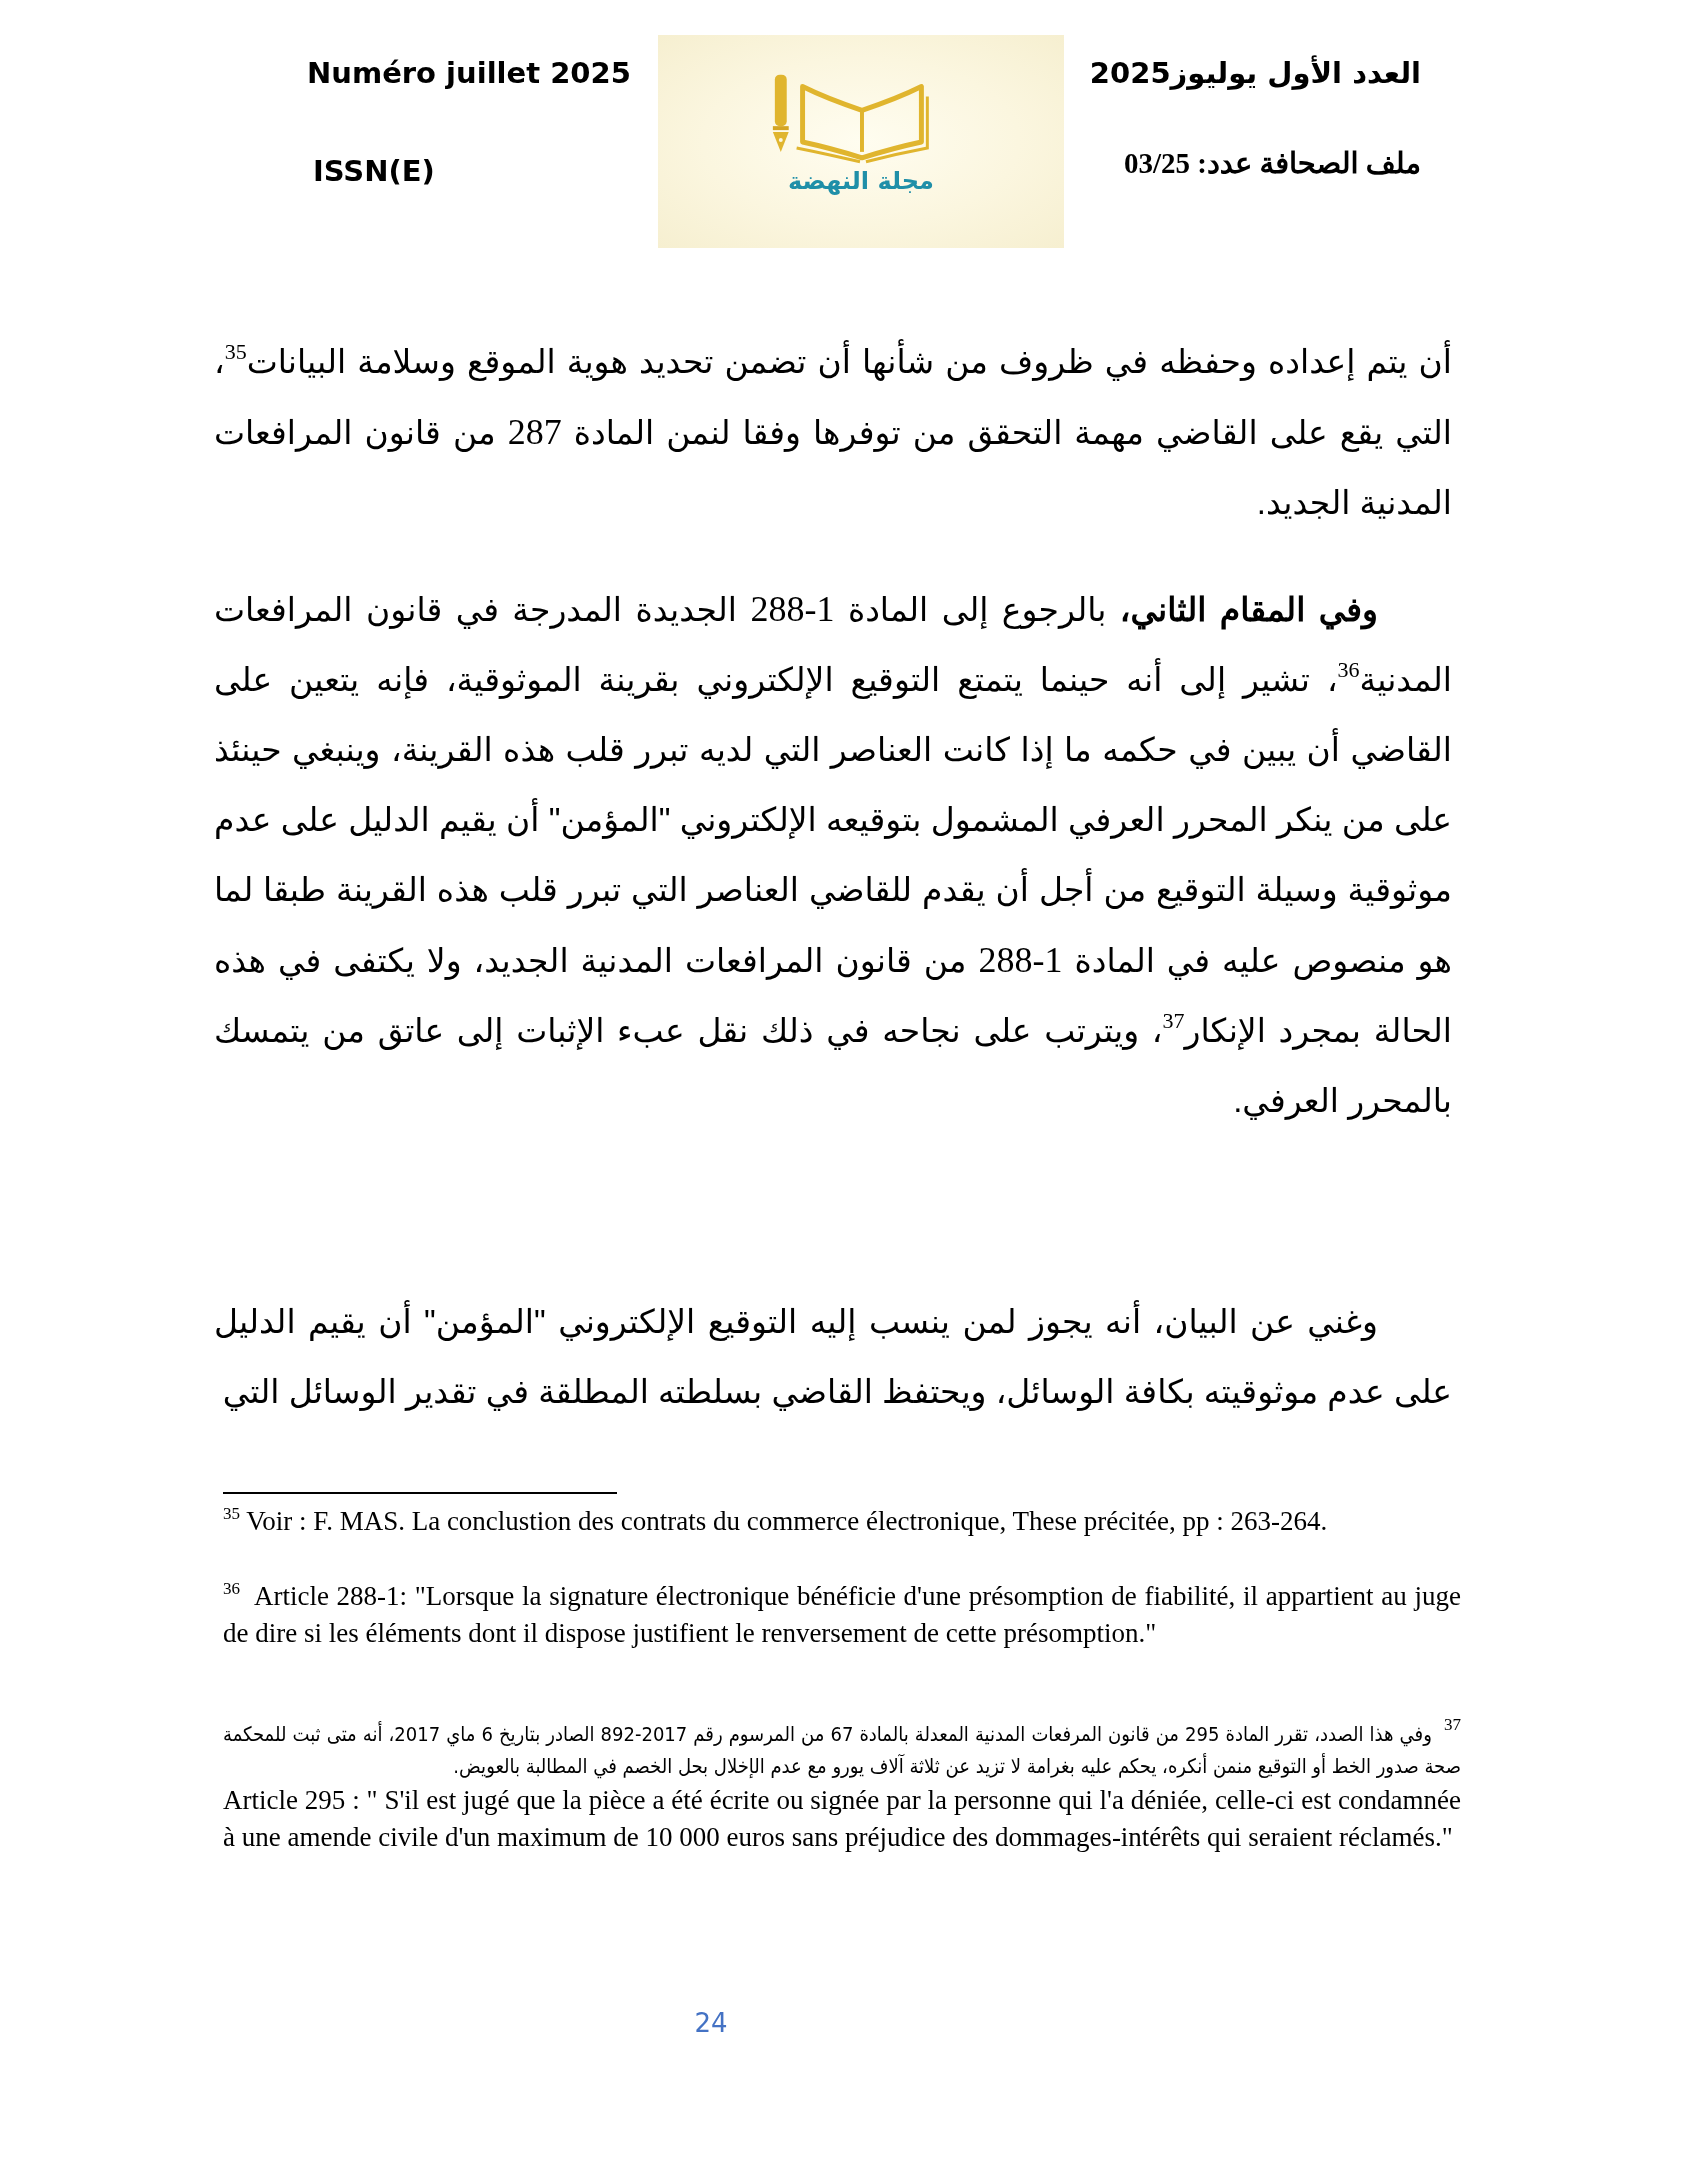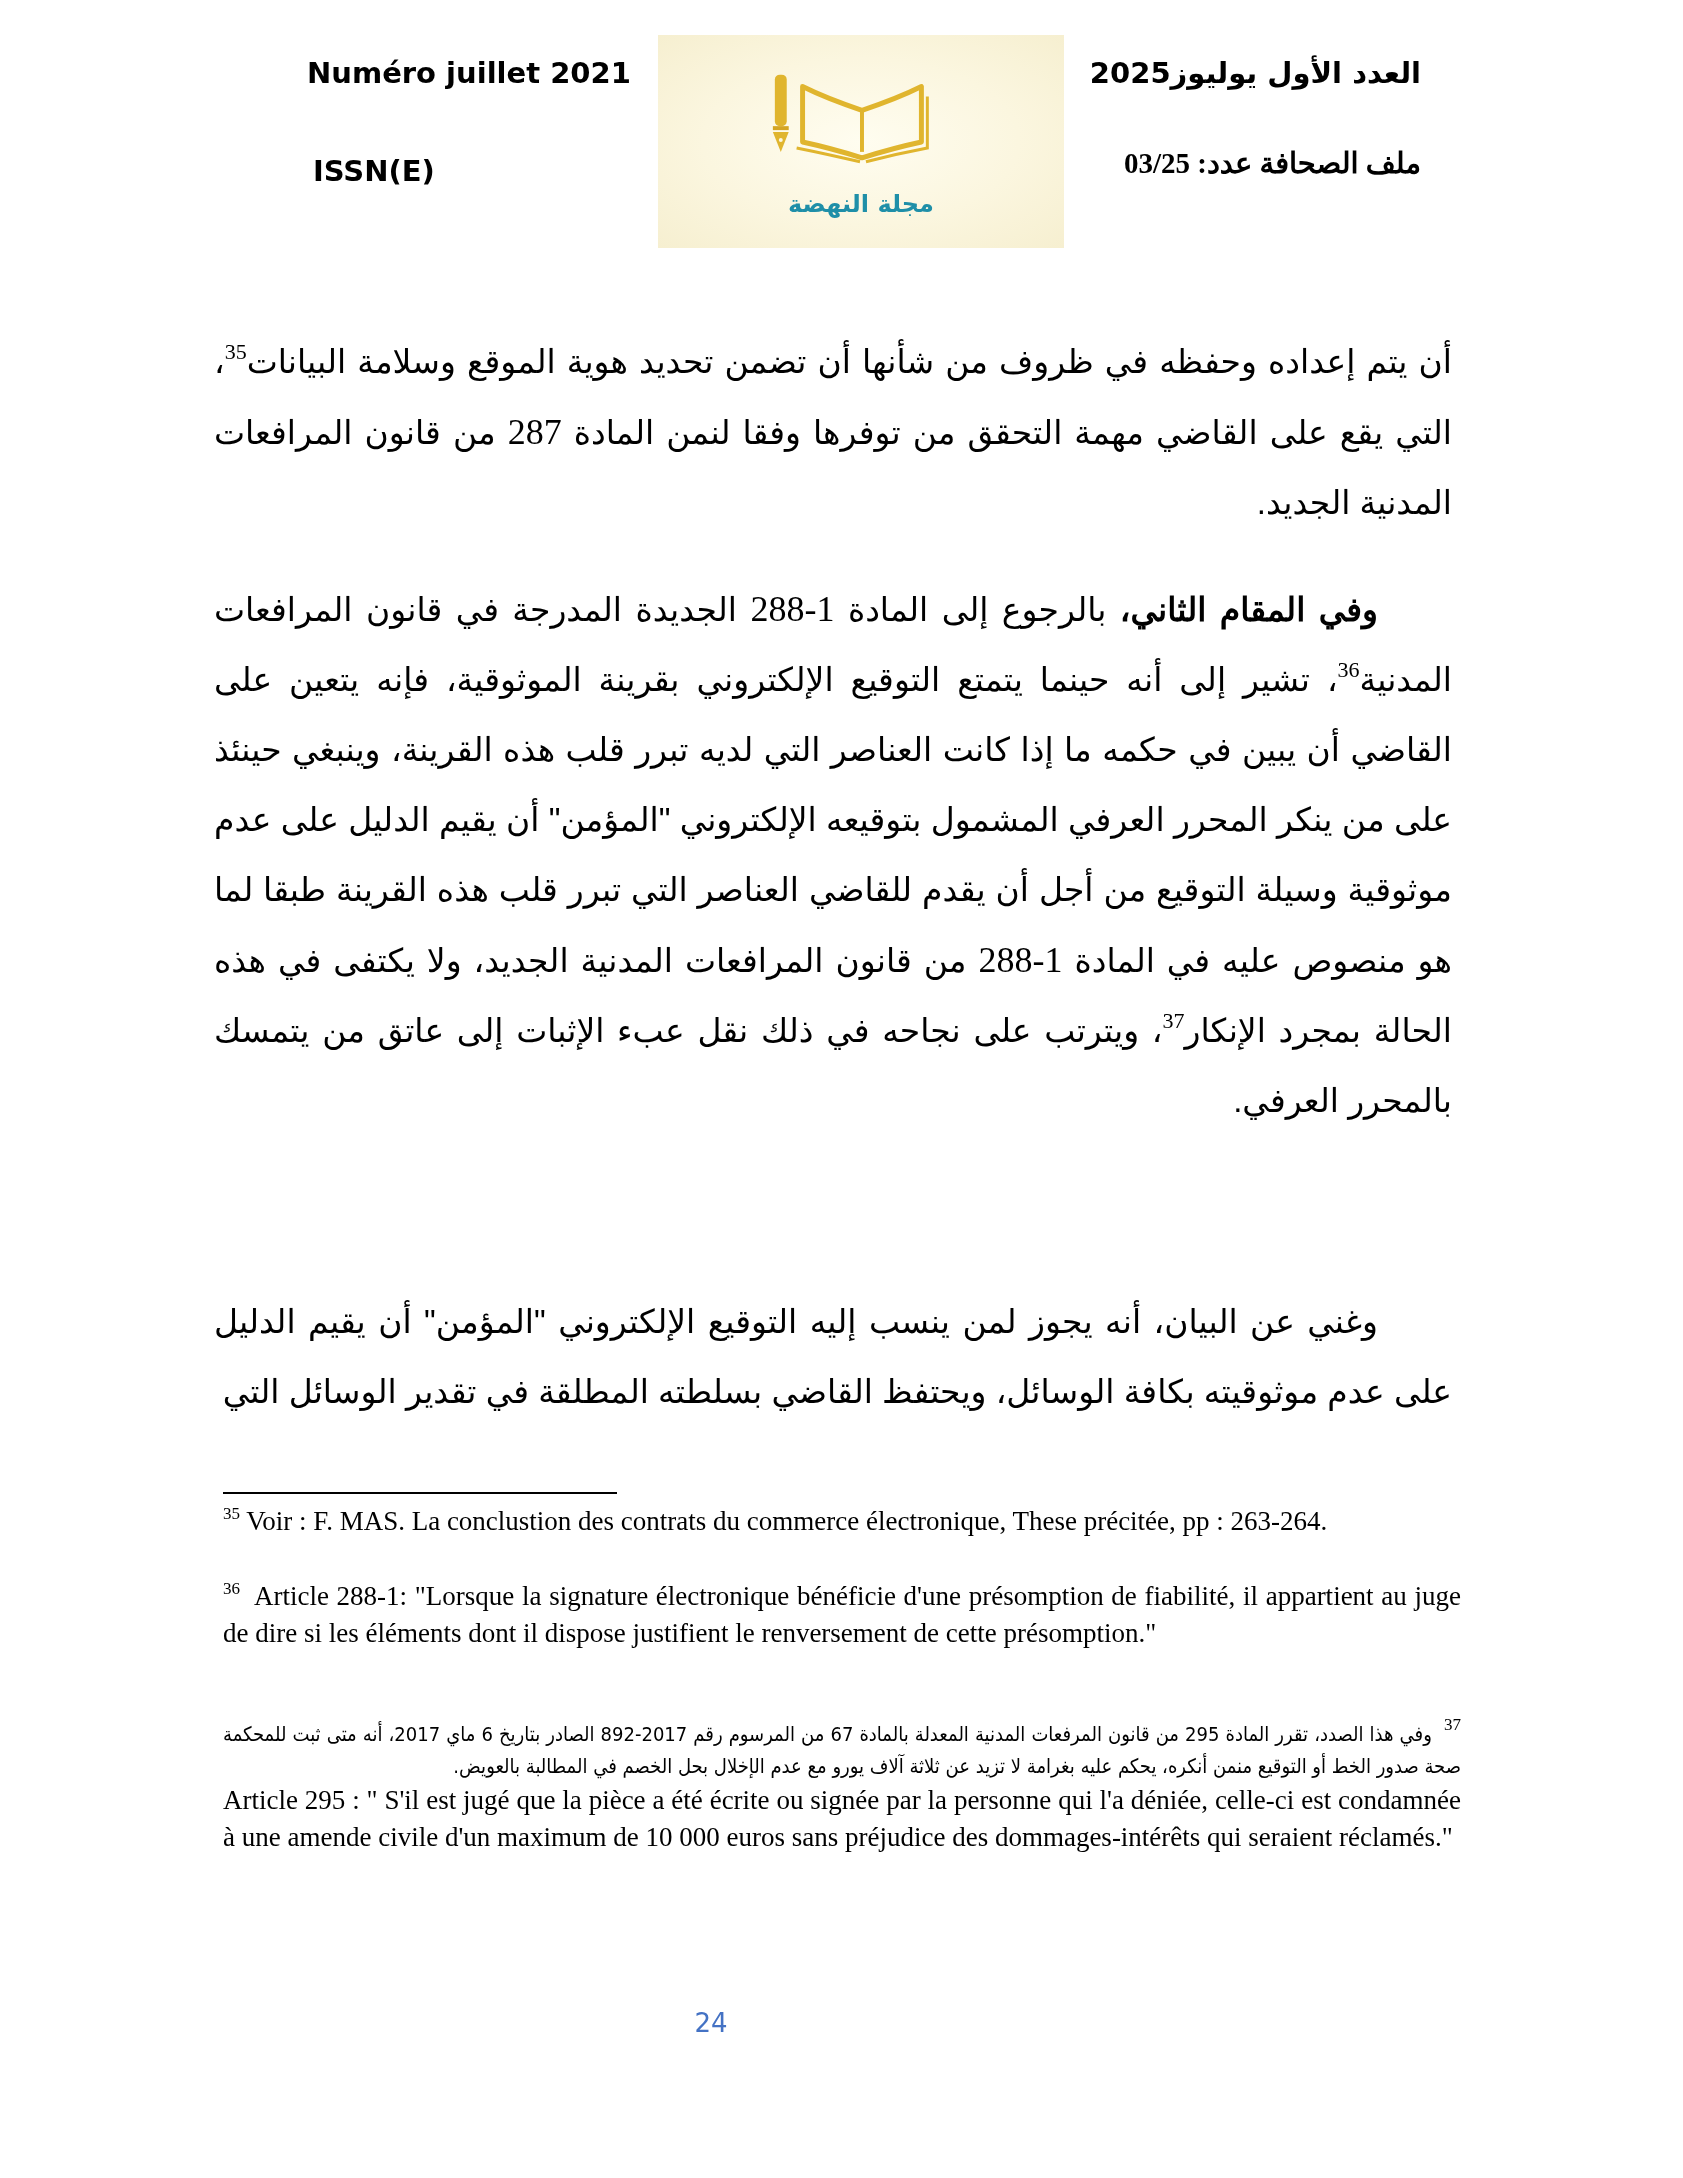--- a/index.html
+++ b/index.html
@@ -9,21 +9,21 @@
     
     .hdr { font-family: "DejaVu Sans", sans-serif; font-weight: bold; font-size: 29px; white-space: nowrap; line-height: 1; }
     #hdr-fr-issue { left: 307px; top: 59px; }
     #hdr-issn { left: 313px; top: 157px; }
     #hdr-ar-issue { right: 262px; top: 59px; direction: rtl; }
     #hdr-ar-press { right: 262px; top: 149px; direction: rtl; font-family: Liberation Serif, serif; }
 
     #logo { left: 658px; top: 35px; width: 406px; height: 213px;
             background: radial-gradient(ellipse at center, #fffdf0 0%, #fbf6df 55%, #f6efd0 100%); }
     #logo svg { position: absolute; left: 0; top: 0; }
-    #logo-text { position: absolute; left: 0; right: 0; top: 155px; text-align: center;
+    #logo-text { position: absolute; left: 0; right: 0; top: 132px; text-align: center;
                  font-family: "DejaVu Sans", sans-serif; font-weight: bold; font-size: 24px;
                  color: #1f8fa8; direction: rtl; }
 
     
     .body-text { position: absolute; left: 214px; width: 1238px; direction: rtl; text-align: justify;
                  text-align-last: right;
                  font-family: "Liberation Sans", sans-serif; font-size: 33px; line-height: 70px; }
     .body-text p { margin: 0; }
     .indent { text-indent: 74px; }
     #para1 { top: 327px; }
@@ -46,21 +46,21 @@
              font-size: 20px; line-height: 32px; font-stretch: condensed; letter-spacing: -0.5px; }
     .fn-ar sup { font-family: "Liberation Serif", serif; }
     .fn-fr { direction: ltr; }
 
     #page-number { left: 0; width: 1422px; top: 2008px; text-align: center;
                    font-family: "DejaVu Sans", sans-serif; font-size: 26px; color: #4472c4; }
   </style>
 </head>
 <body>
 
-<div id="hdr-fr-issue" class="abs hdr">Numéro juillet 2021</div>
+<div id="hdr-fr-issue" class="abs hdr">Numéro juillet 2025</div>
 <div id="hdr-issn" class="abs hdr">ISSN(E)</div>
 <div id="hdr-ar-issue" class="abs hdr">العدد الأول يوليوز2025</div>
 <div id="hdr-ar-press" class="abs hdr">ملف الصحافة عدد: 03/25</div>
 
 <div id="logo" class="abs">
   <svg width="406" height="213" viewBox="0 0 410 215">
 
     <rect x="118" y="40" width="12" height="52" rx="5" fill="#e0b52e"></rect>
     <rect x="116" y="92" width="16" height="4" fill="#d4a524"></rect>
     <path d="M116 98 L132 98 L124 118 Z" fill="#e0b52e"></path>

